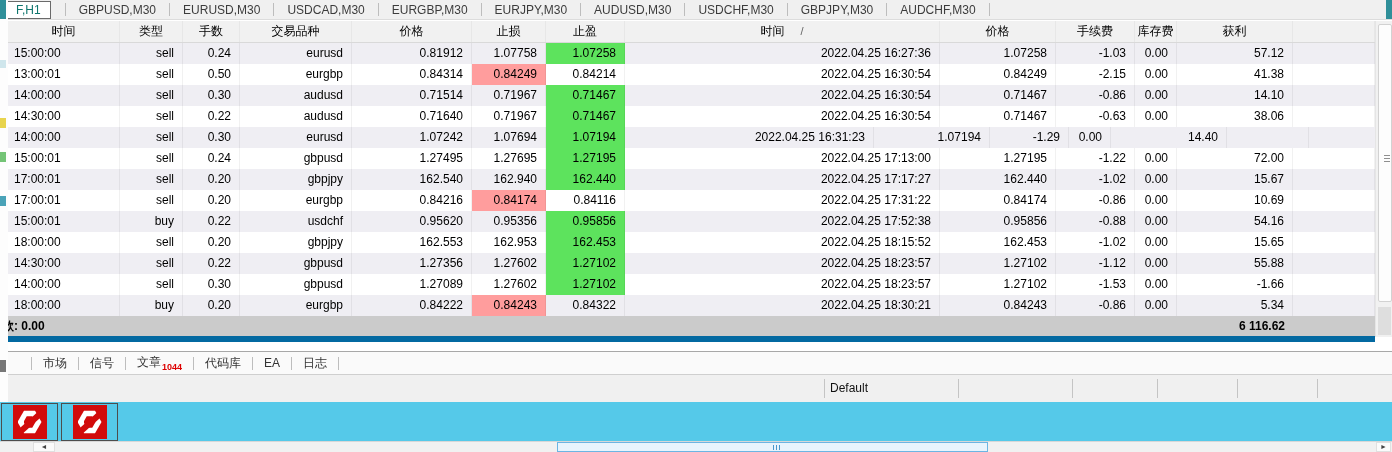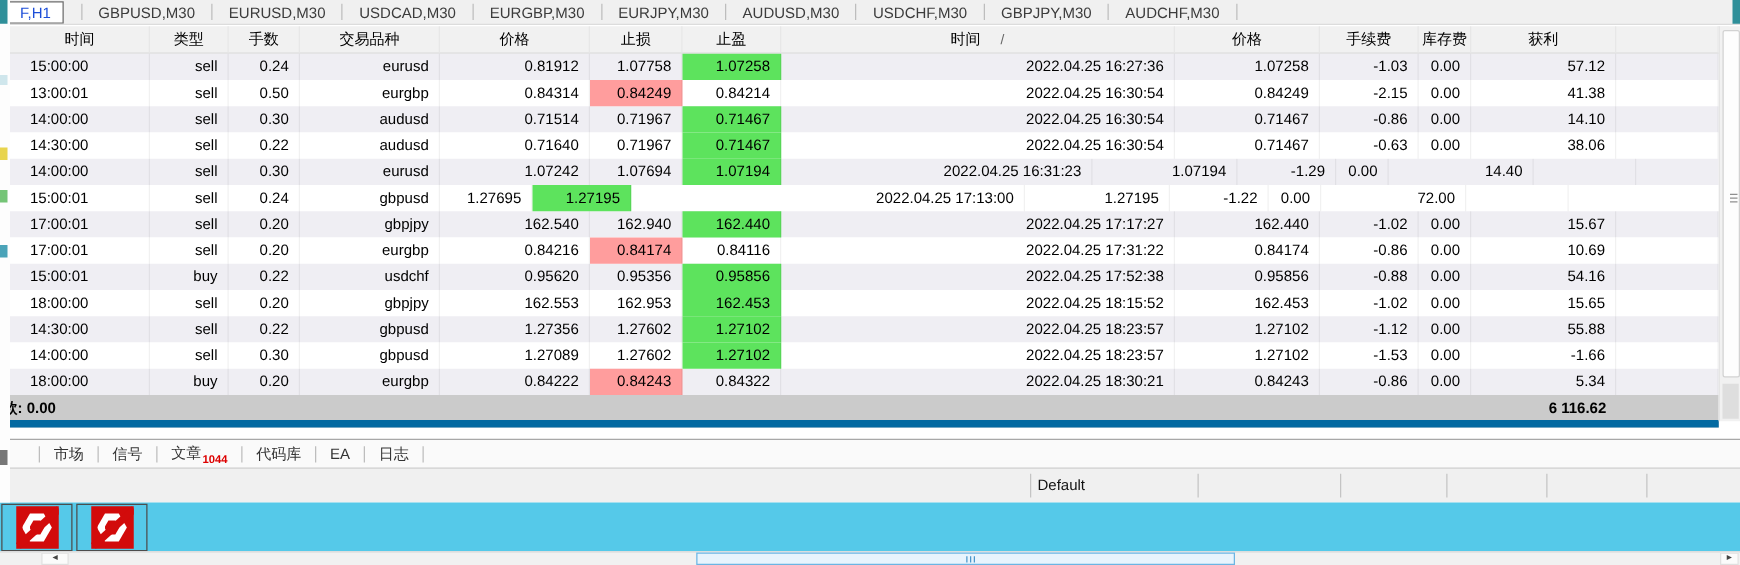--- a/index.html
+++ b/index.html
@@ -3,35 +3,35 @@
 <meta charset="utf-8">
 <style>
   html,body{margin:0;padding:0}
   .screen{position:relative;width:1392px;height:452px;overflow:hidden;background:#fff;
           font-family:"Liberation Sans",sans-serif;font-size:12px;color:#000}
 
   
   .chart-tabs{position:absolute;left:6px;top:0;right:0;height:19px;background:#f0f0f0;
               border-bottom:1px solid #dcdcdc;display:flex;align-items:center;white-space:nowrap;overflow:hidden}
   .chart-tab{color:#3c3c3c;padding:0 2px;flex:none}
-  .chart-tab.active{background:#fff;border:1px solid #6a6a6a;padding:1px 9px;margin-right:3px;color:#1d4ed8}
+  .chart-tab.active{background:#fff;border:1px solid #6a6a6a;padding:1px 9px;margin-right:3px;color:#0f766e}
   .tabdiv{width:1px;height:13px;background:#bdbdbd;margin:0 11px;flex:none}
 
   
   .thead{position:absolute;left:0;top:21px;width:1375px;height:21px;background:#f1f1f1;
          border-bottom:1px solid #d9d9d9;display:flex;padding-left:8px;box-sizing:content-box}
   .hcell{height:21px;line-height:21px;text-align:center;box-sizing:border-box;flex:none;
          border-right:1px solid #e7e7e7;overflow:hidden;white-space:nowrap}
   .sort-mark{color:#666;margin-left:16px;font-size:11px}
   .tbody{position:absolute;left:0;top:43px;width:1375px}
   .trow{display:flex;height:21px;padding-left:8px;background:#fff}
   .trow.alt{background:var(--row-alt,#efeef3)}
   .cell{height:21px;line-height:21px;box-sizing:border-box;flex:none;overflow:hidden;white-space:nowrap;
         border-right:1px solid rgba(0,0,0,0.055)}
-  .cell.left{text-align:left;padding-left:16px}
+  .cell.left{text-align:left;padding-left:6px}
   .cell.right{text-align:right;padding-right:8px}
   .cell.hl-green{background:var(--tp-green,#5de35d)}
   .cell.hl-red{background:var(--sl-red,#ff9d9d)}
 
   .summary{position:absolute;left:0;top:316px;width:1375px;height:20px;background:var(--summary-bg,#cbcbcb);
            border-bottom:6px solid #0369a1;font-weight:bold;line-height:20px}
   .summary .dep{margin-left:2px}
   .summary .total{position:absolute;right:90px;top:0}
 
   
@@ -199,20 +199,21 @@
         <div class="cell right" style="width: 79px;">-1.29</div>
         <div class="cell right" style="width: 42px;">0.00</div>
         <div class="cell right" style="width: 116px;">14.40</div>
         <div class="cell right" style="width: 82px;"></div>
       </div>
       <div class="trow">
         <div class="cell left" style="width: 112px;">15:00:01</div>
         <div class="cell right" style="width: 63px;">sell</div>
         <div class="cell right" style="width: 57px;">0.24</div>
         <div class="cell right" style="width: 112px;">gbpusd</div>
+        <div class="cell right" style="width: 120px;">1.27495</div>
         <div class="cell right" style="width: 74px;">1.27695</div>
         <div class="cell right hl-green" style="width: 79px;">1.27195</div>
         <div class="cell right" style="width: 315px;">2022.04.25 17:13:00</div>
         <div class="cell right" style="width: 116px;">1.27195</div>
         <div class="cell right" style="width: 79px;">-1.22</div>
         <div class="cell right" style="width: 42px;">0.00</div>
         <div class="cell right" style="width: 116px;">72.00</div>
         <div class="cell right" style="width: 82px;"></div>
       </div>
       <div class="trow alt">

